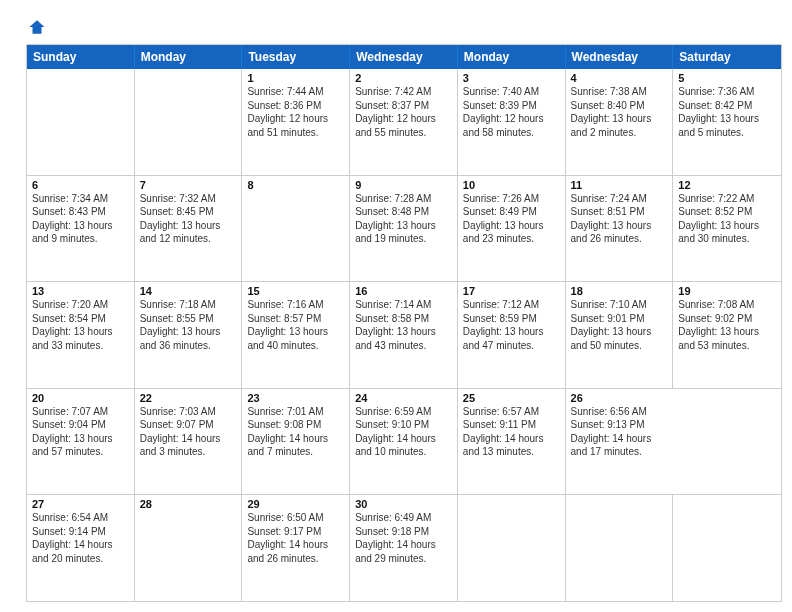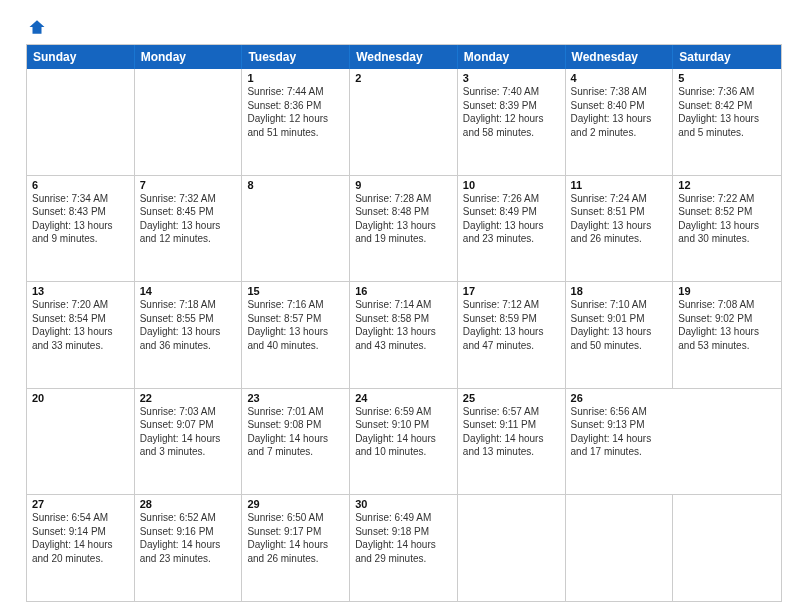--- a/index.html
+++ b/index.html
@@ -147,20 +147,23 @@
           <div class="cal-cell empty"></div>
           <div class="cal-cell empty"></div>
           <div class="cal-cell">
             <span class="day-num">1</span>
             <div class="cell-info">Sunrise: 7:44 AM
 Sunset: 8:36 PM
 Daylight: 12 hours and 51 minutes.</div>
           </div>
           <div class="cal-cell">
             <span class="day-num">2</span>
+            <div class="cell-info">Sunrise: 7:42 AM
+Sunset: 8:37 PM
+Daylight: 12 hours and 55 minutes.</div>
           </div>
           <div class="cal-cell">
             <span class="day-num">3</span>
             <div class="cell-info">Sunrise: 7:40 AM
 Sunset: 8:39 PM
 Daylight: 12 hours and 58 minutes.</div>
           </div>
           <div class="cal-cell">
             <span class="day-num">4</span>
             <div class="cell-info">Sunrise: 7:38 AM
@@ -255,20 +258,23 @@
           <div class="cal-cell">
             <span class="day-num">19</span>
             <div class="cell-info">Sunrise: 7:08 AM
 Sunset: 9:02 PM
 Daylight: 13 hours and 53 minutes.</div>
           </div>
         </div>
         <div class="cal-row">
           <div class="cal-cell">
             <span class="day-num">20</span>
+            <div class="cell-info">Sunrise: 7:07 AM
+Sunset: 9:04 PM
+Daylight: 13 hours and 57 minutes.</div>
           </div>
           <div class="cal-cell">
             <span class="day-num">22</span>
             <div class="cell-info">Sunrise: 7:03 AM
 Sunset: 9:07 PM
 Daylight: 14 hours and 3 minutes.</div>
           </div>
           <div class="cal-cell">
             <span class="day-num">23</span>
             <div class="cell-info">Sunrise: 7:01 AM
@@ -296,23 +302,20 @@
         </div>
         <div class="cal-row">
           <div class="cal-cell">
             <span class="day-num">27</span>
             <div class="cell-info">Sunrise: 6:54 AM
 Sunset: 9:14 PM
 Daylight: 14 hours and 20 minutes.</div>
           </div>
           <div class="cal-cell">
             <span class="day-num">28</span>
-            <div class="cell-info">Sunrise: 6:52 AM
-Sunset: 9:16 PM
-Daylight: 14 hours and 23 minutes.</div>
           </div>
           <div class="cal-cell">
             <span class="day-num">29</span>
             <div class="cell-info">Sunrise: 6:50 AM
 Sunset: 9:17 PM
 Daylight: 14 hours and 26 minutes.</div>
           </div>
           <div class="cal-cell">
             <span class="day-num">30</span>
             <div class="cell-info">Sunrise: 6:49 AM

